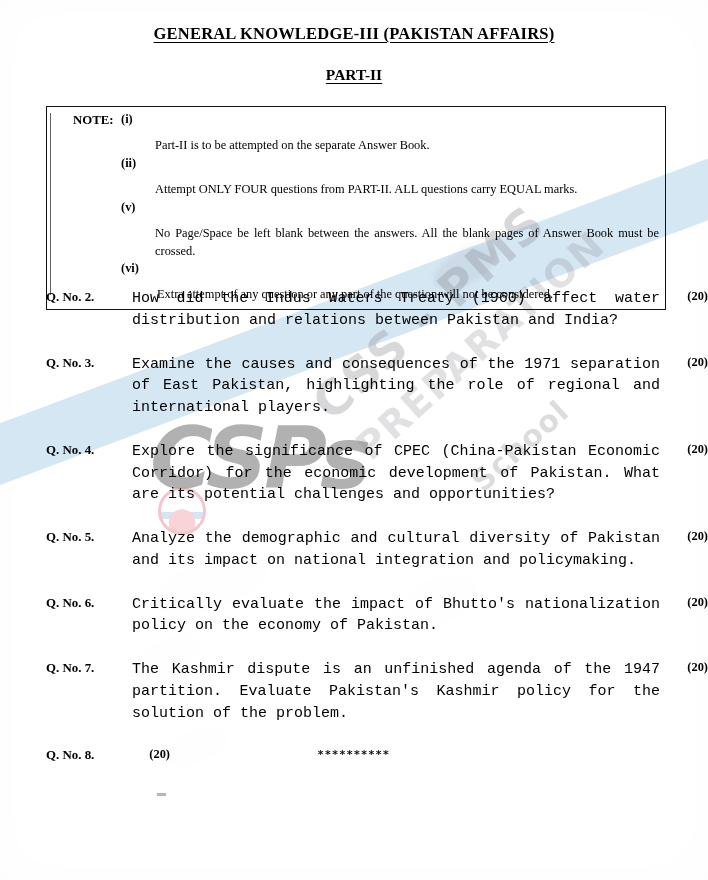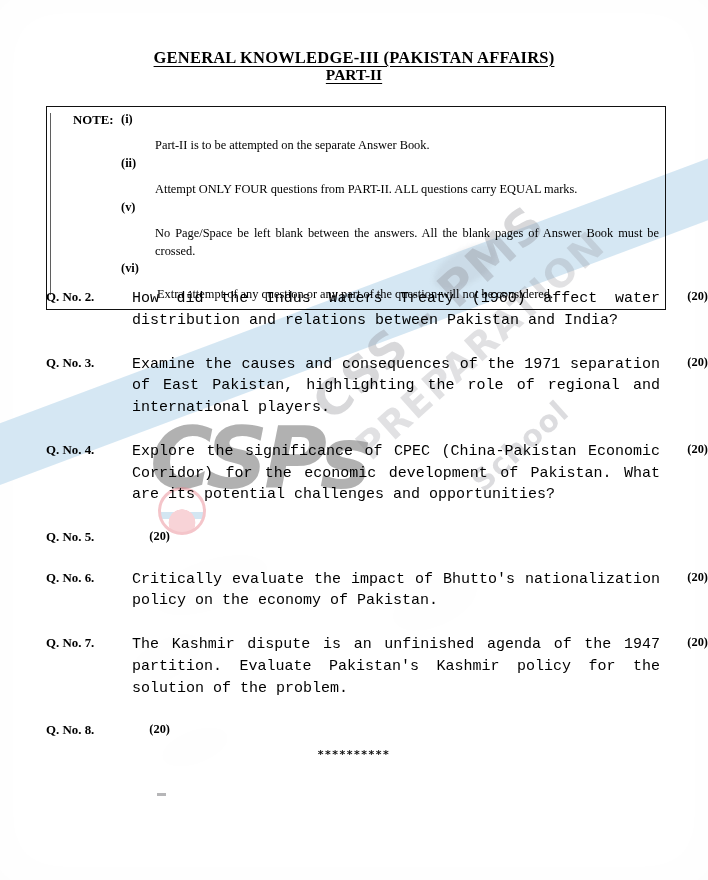--- a/index.html
+++ b/index.html
@@ -132,21 +132,20 @@
     left: 0;
     top: 24px;
     width: 708px;
     text-align: center;
     font-family: "Liberation Serif", serif;
     font-weight: bold;
     font-size: 16.5px;
     letter-spacing: 0.2px;
     text-decoration: underline;
     text-underline-offset: 3px;
-    margin-top: 24px;
   }
   .title-part {
     position: absolute;
     left: 0;
     top: 66px;
     width: 708px;
     text-align: center;
     font-family: "Liberation Serif", serif;
     font-weight: bold;
     font-size: 15.5px;
@@ -332,20 +331,21 @@
       </div>
 
       <div class="q-row">
         <span class="q-label">Q. No. 4.</span>
         <span class="q-text">Explore the significance of CPEC (China-Pakistan Economic Corridor) for the economic development of Pakistan. What are its potential challenges and opportunities?</span>
         <span class="q-marks">(20)</span>
       </div>
 
       <div class="q-row">
         <span class="q-label">Q. No. 5.</span>
+        <span class="q-text">Analyze the demographic and cultural diversity of Pakistan and its impact on national integration and policymaking.</span>
         <span class="q-marks">(20)</span>
       </div>
 
       <div class="q-row">
         <span class="q-label">Q. No. 6.</span>
         <span class="q-text">Critically evaluate the impact of Bhutto's nationalization policy on the economy of Pakistan.</span>
         <span class="q-marks">(20)</span>
       </div>
 
       <div class="q-row">

